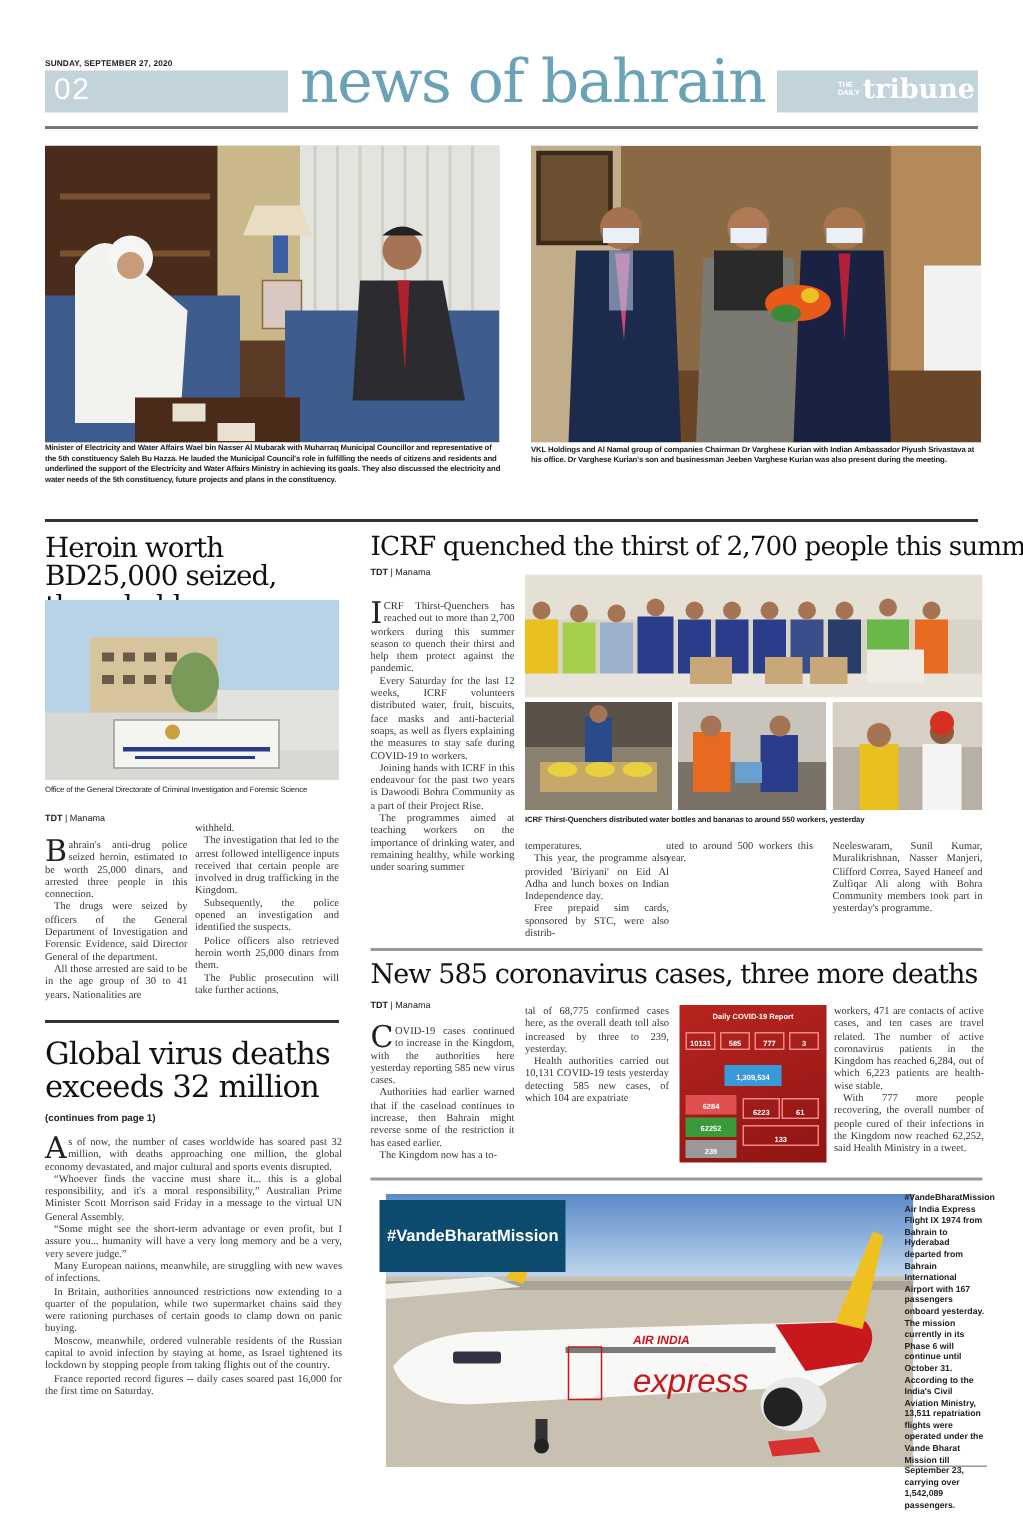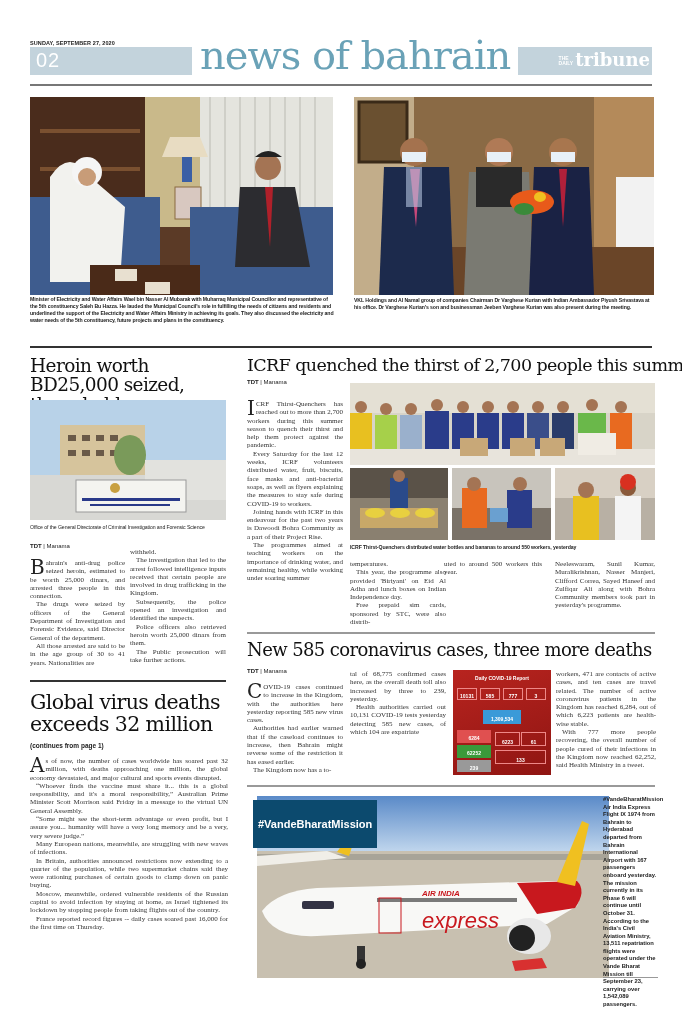--- a/index.html
+++ b/index.html
@@ -167,21 +167,21 @@
 
 <div class="abs headline" style="left:30px; top:692px; width:205px; font-size:20.5px;">Global virus deaths exceeds 32 million</div>
 <div class="abs sub" style="left:30px; top:742px;">(continues from page 1)</div>
 <div class="abs col" style="left:30px; top:757px; width:198px;">
   <p class="first"><span class="dropcap">A</span><span id="global-p0">s of now, the number of cases worldwide has soared past 32 million, with deaths approaching one million, the global economy devastated, and major cultural and sports events disrupted.</span></p>
   <p>“Whoever finds the vaccine must share it... this is a global responsibility, and it's a moral responsibility,” Australian Prime Minister Scott Morrison said Friday in a message to the virtual UN General Assembly.</p>
   <p>“Some might see the short-term advantage or even profit, but I assure you... humanity will have a very long memory and be a very, very severe judge.”</p>
   <p>Many European nations, meanwhile, are struggling with new waves of infections.</p>
   <p>In Britain, authorities announced restrictions now extending to a quarter of the population, while two supermarket chains said they were rationing purchases of certain goods to clamp down on panic buying.</p>
   <p>Moscow, meanwhile, ordered vulnerable residents of the Russian capital to avoid infection by staying at home, as Israel tightened its lockdown by stopping people from taking flights out of the country.</p>
-  <p>France reported record figures -- daily cases soared past 16,000 for the first time on Thursday.</p>
+  <p>France reported record figures -- daily cases soared past 16,000 for the first time on Saturday.</p>
 </div>
 
 <div class="abs headline" style="left:247px; top:356px; width:410px; font-size:17.5px; white-space:nowrap;">ICRF quenched the thirst of 2,700 people this summer</div>
 <div class="abs byline" style="left:247px; top:379px;">
   <b>TDT</b> | <span>Manama</span>
 </div>
 <div class="abs photo" style="left:350px; top:383px; width:305px; height:82px;">
   <svg width="305" height="82" viewBox="0 0 305 82">
     <rect width="305" height="82" fill="#d8d4c8"></rect>
     <rect x="0" y="0" width="305" height="30" fill="#e4e0d4"></rect>

